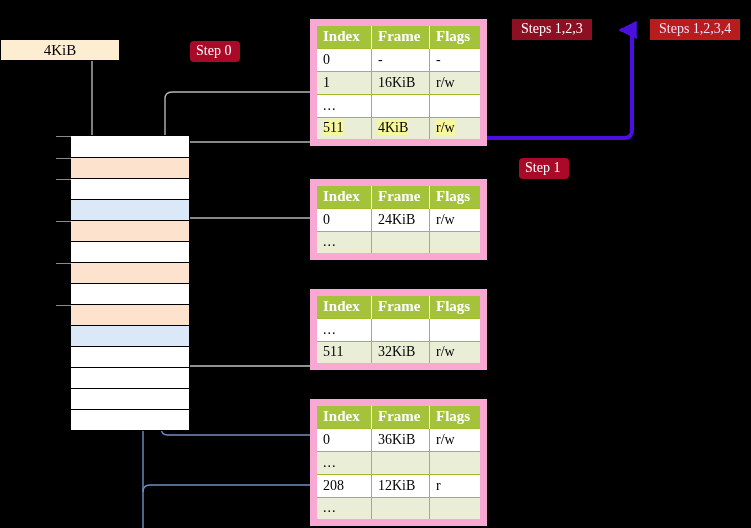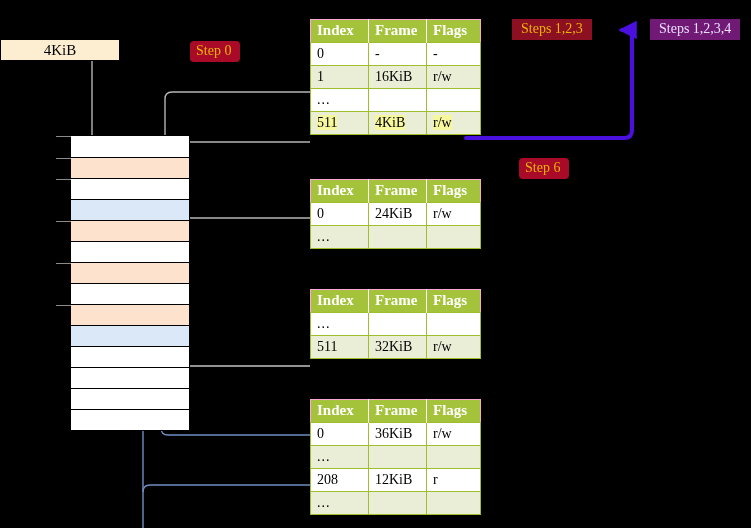--- a/index.html
+++ b/index.html
@@ -33,36 +33,36 @@
   .mem-row.peach{background:#fde3cd;}
   .mem-row.blue{background:#dbe8f7;}
   .mem-tick{
     position:absolute;width:15px;height:0;
     border-top:1px solid #8b8b8b;left:-15px;
   }
 
   
   .badge{
     position:absolute;display:inline-flex;align-items:center;justify-content:center;
-    color:#eab308;font-size:14px;line-height:1;padding:3px 9px 4px 9px;
+    color:#ffffff;font-size:14px;line-height:1;padding:3px 9px 4px 9px;
     white-space:nowrap;
   }
   .badge.red{background:#a80a28;border-radius:4px;padding-left:6px;}
   .badge.darkred{background:#8d0f22;border-radius:0;}
-  .badge.blue{background:#701a75;border-radius:0;color:#e9e0ff;}
+  .badge.blue{background:#b91c1c;border-radius:0;color:#e9e0ff;}
 
   #step0{left:190px;top:41px;}
   #step4{left:519px;top:158px;}
   #steps123{left:512px;top:19px;}
   #steps1234{left:650px;top:19px;}
 
   
   .ptable{
     position:absolute;border-collapse:collapse;
-    border:1px solid #f9a8d4;background:#fff;
+    border:7px solid #f9a8d4;background:#fff;
     table-layout:fixed;
   }
   .ptable th{
     background:#a4c23a;color:#ffffff;font-weight:bold;font-size:15px;
     text-align:left;padding:2px 6px 3px 6px;
     border-right:1px solid #ffffff;
     height:21px;box-sizing:border-box;
   }
   .ptable th:last-child{border-right:none;}
   .ptable td{
@@ -155,21 +155,21 @@
         <span class="mem-tick" style="top: 0px;"></span>
       </div>
       <div class="mem-row blue" style="height: 21px; position: relative;"></div>
       <div class="mem-row white" style="height: 21px; position: relative;"></div>
       <div class="mem-row white" style="height: 21px; position: relative;"></div>
       <div class="mem-row white" style="height: 21px; position: relative;"></div>
       <div class="mem-row white" style="height: 22px; position: relative;"></div>
     </div>
 
   <div class="badge red" id="step0">Step 0</div>
-  <div class="badge red" id="step4">Step 6</div>
+  <div class="badge red" id="step4">Step 1</div>
   <div class="badge darkred" id="steps123">Steps 1,2,3</div>
   <div class="badge blue" id="steps1234">Steps 1,2,3,4</div>
 
   <table class="ptable" id="t1">
       <thead>
         <tr>
           <th class="col-i">Index</th>
           <th class="col-f">Frame</th>
           <th class="col-g">Flags</th>
         </tr>

